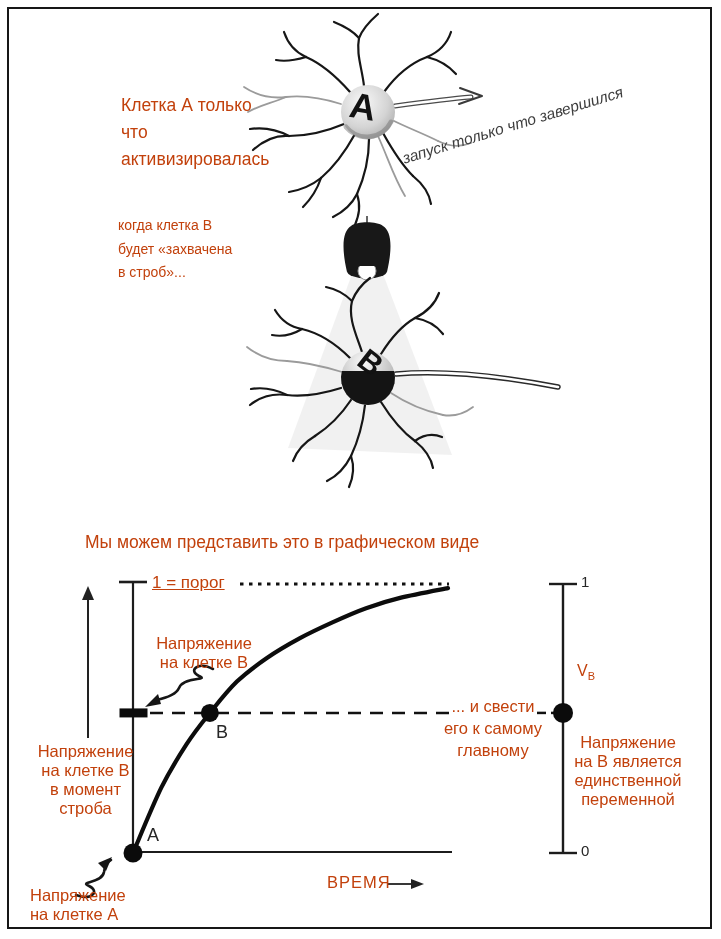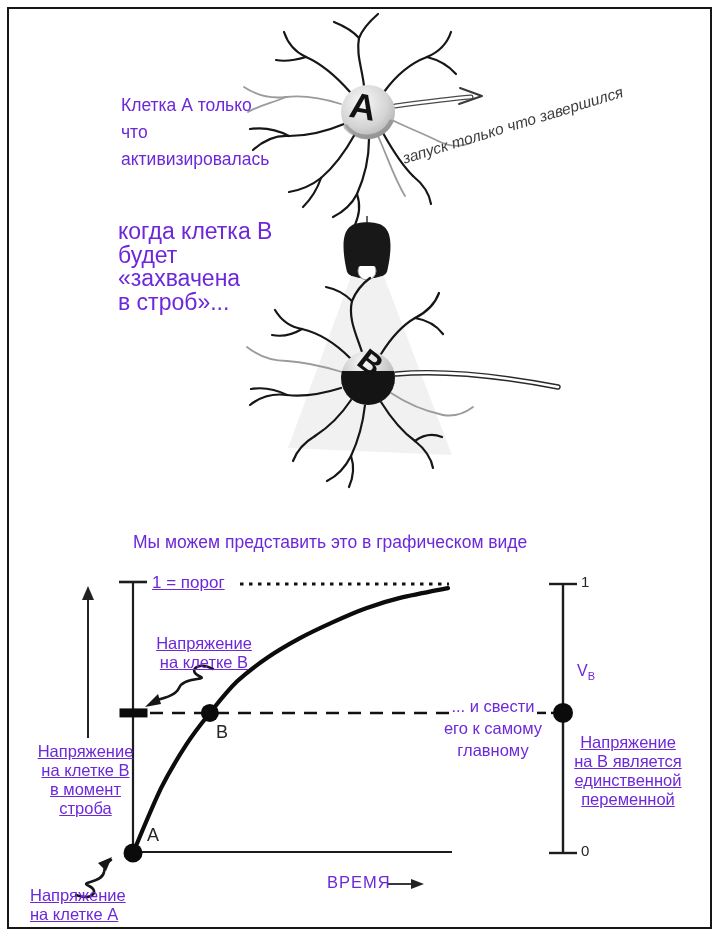--- a/index.html
+++ b/index.html
@@ -1,30 +1,30 @@
 <!DOCTYPE html>
 <html><head>
 <meta charset="utf-8">
 <style>
   html,body{margin:0;padding:0;background:#fff;}
   .page{position:relative;width:721px;height:939px;background:#ffffff;overflow:hidden;
         font-family:"Liberation Sans",sans-serif;}
   .frame{position:absolute;left:7px;top:7px;width:705px;height:922px;border:2px solid #161616;box-sizing:border-box;}
   .art{position:absolute;left:0;top:0;}
-  .t{position:absolute;color:#6d28d9;}
+  .t{position:absolute;color:#c2410c;}
   .cap{font-size:17.5px;line-height:27px;}
-  .cap2{font-size:23px;line-height:23.5px;margin-top:6px;}
-  .small{font-size:16.5px;line-height:19px;text-decoration:underline;}
+  .cap2{font-size:14px;line-height:23.5px;}
+  .small{font-size:16.5px;line-height:19px;}
   .center{text-align:center;}
   .sub{font-size:11px;vertical-align:-4px;}
   .axon-note{font-size:15.5px;font-style:italic;color:#3d3d3d;transform:rotate(-17deg);transform-origin:left center;white-space:nowrap;}
   .soma-letter{font-weight:bold;color:#121212;}
   .ptlabel{font-size:18px;color:#262626;}
   .scalenum{font-size:15px;color:#262626;}
-  .title{font-size:17.5px;margin-left:48px;}
+  .title{font-size:17.5px;}
   .xlabel{letter-spacing:1px;}
 </style>
 </head>
 <body>
 
 <div class="page">
   <div class="frame"></div>
 
   <svg class="art" width="721" height="939" viewBox="0 0 721 939">
     <defs>

